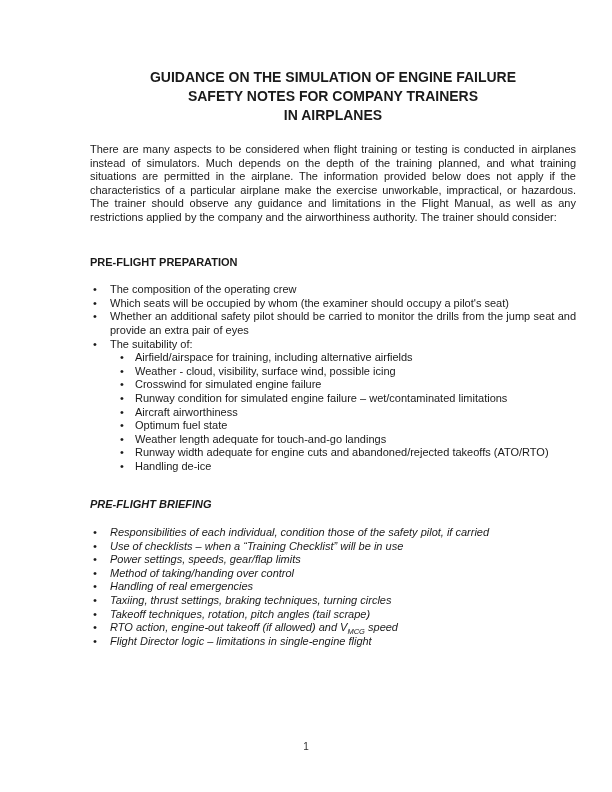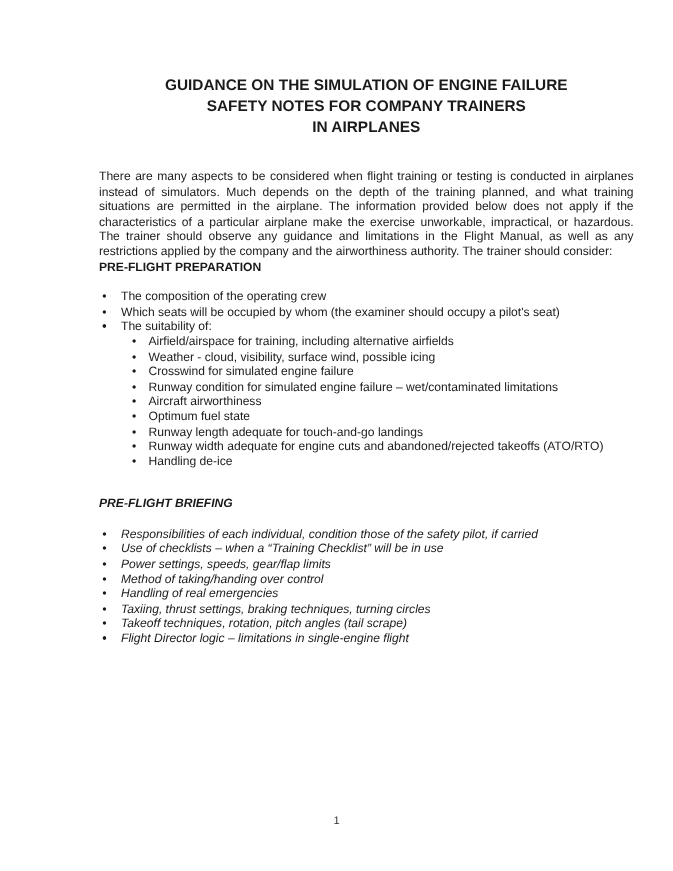--- a/index.html
+++ b/index.html
@@ -13,27 +13,27 @@
     color: #1a1a1a;
     padding: 68px 36px 0 90px;
   }
   .title {
     text-align: center;
     font-weight: bold;
     font-size: 14px;
     line-height: 19px;
   }
   .intro {
-    margin-top: 30px;
+    margin-top: 18px;
     font-size: 11px;
     line-height: 13.6px;
     text-align: justify;
   }
   .section { font-size: 11px; line-height: 13.6px; }
-  .section-1 { }
+  .section-1 { margin-top: 31px; }
   .section-2 { margin-top: 25px; font-style: italic; }
   .section-heading {
     font-weight: bold;
     font-size: 11px;
     line-height: 13.6px;
   }
   ul.bullets {
     list-style: none;
     margin-top: 14px;
   }
@@ -78,44 +78,44 @@
   </div>
 
   <p class="intro">There are many aspects to be considered when flight training or testing is conducted in airplanes instead of simulators.  Much depends on the depth of the training planned, and what training situations are permitted in the airplane.  The information provided below does not apply if the characteristics of a particular airplane make the exercise unworkable, impractical, or hazardous.  The trainer should observe any guidance and limitations in the Flight Manual, as well as any restrictions applied by the company and the airworthiness authority.  The trainer should consider:</p>
 
   <div id="sections">
       <section class="section section-1">
         <h2 class="section-heading">PRE-FLIGHT PREPARATION</h2>
         <ul class="bullets">
           <li><span class="bullet-marker">•</span><span>The composition of the operating crew</span></li>
           <li><span class="bullet-marker">•</span><span>Which seats will be occupied by whom (the examiner should occupy a pilot's seat)</span></li>
-          <li><span class="bullet-marker">•</span></li>
+          <li><span class="bullet-marker">•</span><span>Whether an additional safety pilot should be carried to monitor the drills from the jump seat and provide an extra pair of eyes</span></li>
           <li><span class="bullet-marker">•</span><span>The suitability of:</span><ul>
               <li><span class="bullet-marker">•</span><span>Airfield/airspace for training, including alternative airfields</span></li>
               <li><span class="bullet-marker">•</span><span>Weather - cloud, visibility, surface wind, possible icing</span></li>
               <li><span class="bullet-marker">•</span><span>Crosswind for simulated engine failure</span></li>
               <li><span class="bullet-marker">•</span><span>Runway condition for simulated engine failure – wet/contaminated limitations</span></li>
               <li><span class="bullet-marker">•</span><span>Aircraft airworthiness</span></li>
               <li><span class="bullet-marker">•</span><span>Optimum fuel state</span></li>
-              <li><span class="bullet-marker">•</span><span>Runway length adequate for touch-and-go landings</span></li>
+              <li><span class="bullet-marker">•</span><span>Weather length adequate for touch-and-go landings</span></li>
               <li><span class="bullet-marker">•</span><span>Runway width adequate for engine cuts and abandoned/rejected takeoffs (ATO/RTO)</span></li>
               <li><span class="bullet-marker">•</span><span>Handling de-ice</span></li>
             </ul></li>
         </ul>
       </section>
       <section class="section section-2">
         <h2 class="section-heading">PRE-FLIGHT BRIEFING</h2>
         <ul class="bullets">
           <li><span class="bullet-marker">•</span><span>Responsibilities of each individual, condition those of the safety pilot, if carried</span></li>
           <li><span class="bullet-marker">•</span><span>Use of checklists – when a “Training Checklist” will be in use</span></li>
           <li><span class="bullet-marker">•</span><span>Power settings, speeds, gear/flap limits</span></li>
           <li><span class="bullet-marker">•</span><span>Method of taking/handing over control</span></li>
           <li><span class="bullet-marker">•</span><span>Handling of real emergencies</span></li>
           <li><span class="bullet-marker">•</span><span>Taxiing, thrust settings, braking techniques, turning circles</span></li>
           <li><span class="bullet-marker">•</span><span>Takeoff techniques, rotation, pitch angles (tail scrape)</span></li>
-          <li><span class="bullet-marker">•</span></li>
+          <li><span class="bullet-marker">•</span><span><span>RTO action, engine-out takeoff (if allowed) and V</span><sub class="subscript">MCG</sub><span> speed</span></span></li>
           <li><span class="bullet-marker">•</span><span>Flight Director logic – limitations in single-engine flight</span></li>
         </ul>
       </section>
     </div>
 
   <div class="page-number">1</div>
 </div>
 
 </body></html>

